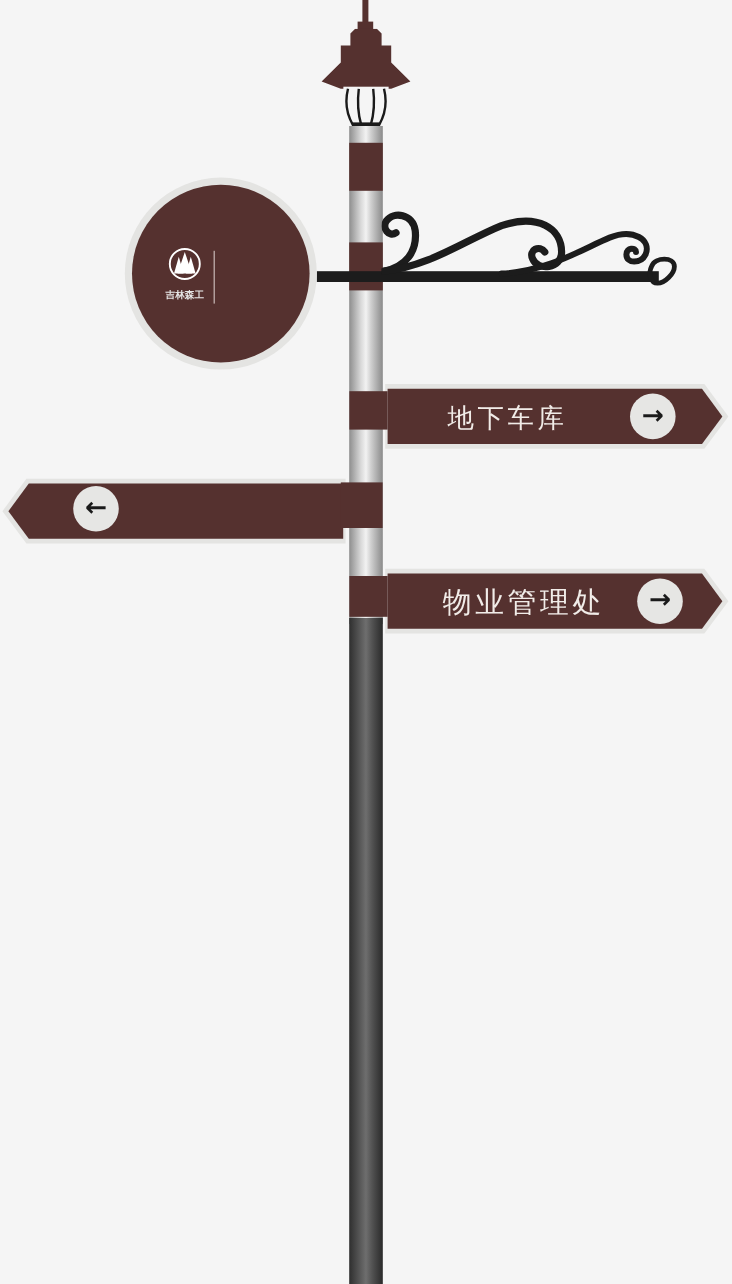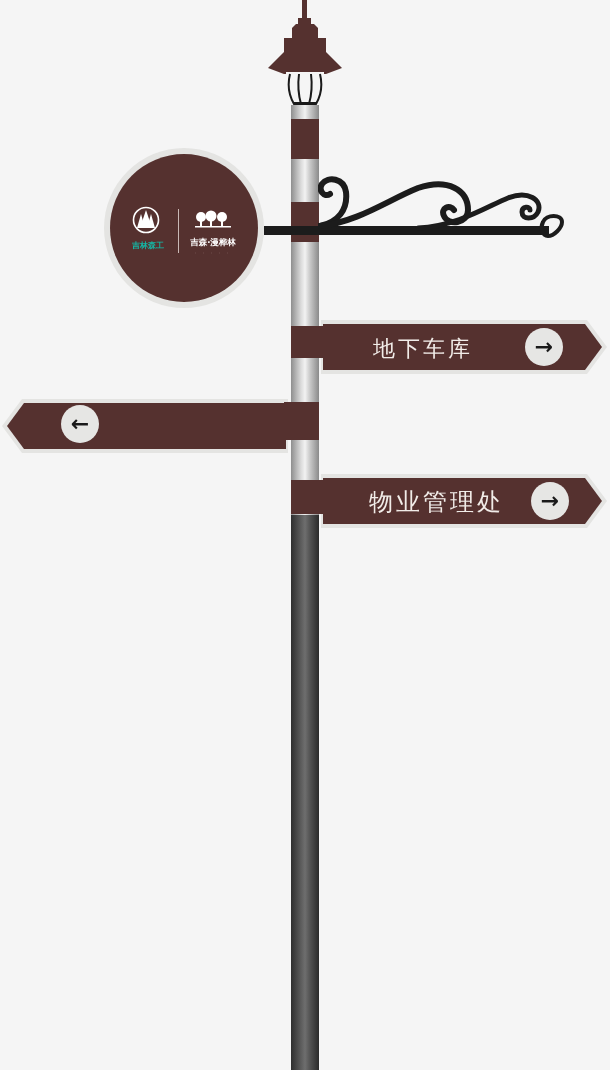--- a/index.html
+++ b/index.html
@@ -27,21 +27,21 @@
     .bracket-bar { left: 264px; top: 226px; width: 285px; height: 9px; background: #1c1c1c; }
     
     .round-sign {
       left: 104px; top: 148px; width: 160px; height: 160px; border-radius: 50%;
       background: #e4e4e2; box-sizing: border-box;
     }
     .round-inner {
       position: absolute; left: 6px; top: 6px; width: 148px; height: 148px; border-radius: 50%;
       background: #55312f;
     }
-    .logo-left { position: absolute; left: 22px; top: 52px; width: 44px; color: #14b8a6; }
+    .logo-left { position: absolute; left: 22px; top: 52px; width: 44px; text-align: center; color: #e5e5e5; }
     .logo-left .name { font-size: 8px; font-weight: bold; margin-top: 2px; display:block; white-space:nowrap;}
     .logo-divider { position: absolute; left: 68px; top: 55px; width: 1px; height: 44px; background: #c9b9b6; }
     .logo-right { position: absolute; left: 72px; top: 56px; width: 62px; text-align: center; color: #fff; }
     .logo-right .name { font-size: 8.5px; font-weight: bold; display:block; white-space:nowrap; margin-top: 3px;}
     .logo-right .sub { font-size: 3px; letter-spacing: 3px; display:block; margin-top: 2px; color:#d8c8c6;}
     
     .dir-sign { position: absolute; }
     .dir-sign svg { position: absolute; left: 0; top: 0; }
     .dir-label {
       position: absolute; color: #f1ece8; font-size: 22px; letter-spacing: 3px; white-space: nowrap;
@@ -87,33 +87,20 @@
     <div class="logo-left">
       <svg width="28" height="28" viewBox="0 0 28 28">
         <circle cx="14" cy="14" r="12.5" fill="none" stroke="#fff" stroke-width="1.6"></circle>
         <polygon points="14,4 20,22 8,22" fill="#fff"></polygon>
         <polygon points="9,8 13,22 5,22" fill="#fff"></polygon>
         <polygon points="19,8 23,22 15,22" fill="#fff"></polygon>
       </svg>
       <span class="name">吉林森工</span>
     </div>
     <div class="logo-divider"></div>
-    <div class="logo-right">
-      <svg width="40" height="20" viewBox="0 0 40 20">
-        <circle cx="8" cy="7" r="5" fill="#fff"></circle>
-        <circle cx="18" cy="6" r="5.5" fill="#fff"></circle>
-        <circle cx="29" cy="7" r="5" fill="#fff"></circle>
-        <rect x="7" y="10" width="2" height="6" fill="#fff"></rect>
-        <rect x="17" y="10" width="2" height="6" fill="#fff"></rect>
-        <rect x="28" y="10" width="2" height="6" fill="#fff"></rect>
-        <rect x="2" y="16" width="36" height="1.5" fill="#fff"></rect>
-      </svg>
-      <span class="name">吉森·漫桦林</span>
-      <span class="sub">· · · · ·</span>
-    </div>
   </div>
 </div>
 
 <div class="dir-sign" style="left:291px;top:318px;width:318px;height:58px;">
   <svg width="318" height="58" viewBox="0 0 318 58">
     <path d="M30 2 L296 2 L316 29 L296 56 L30 56 Z" fill="#e4e4e2"></path>
     <path d="M32 6 L294 6 L311 29 L294 52 L32 52 Z" fill="#55312f"></path>
     <rect x="0" y="8" width="32" height="32" fill="#55312f"></rect>
   </svg>
   <span class="dir-label" style="left:82px;top:16px;">地下车库</span>

